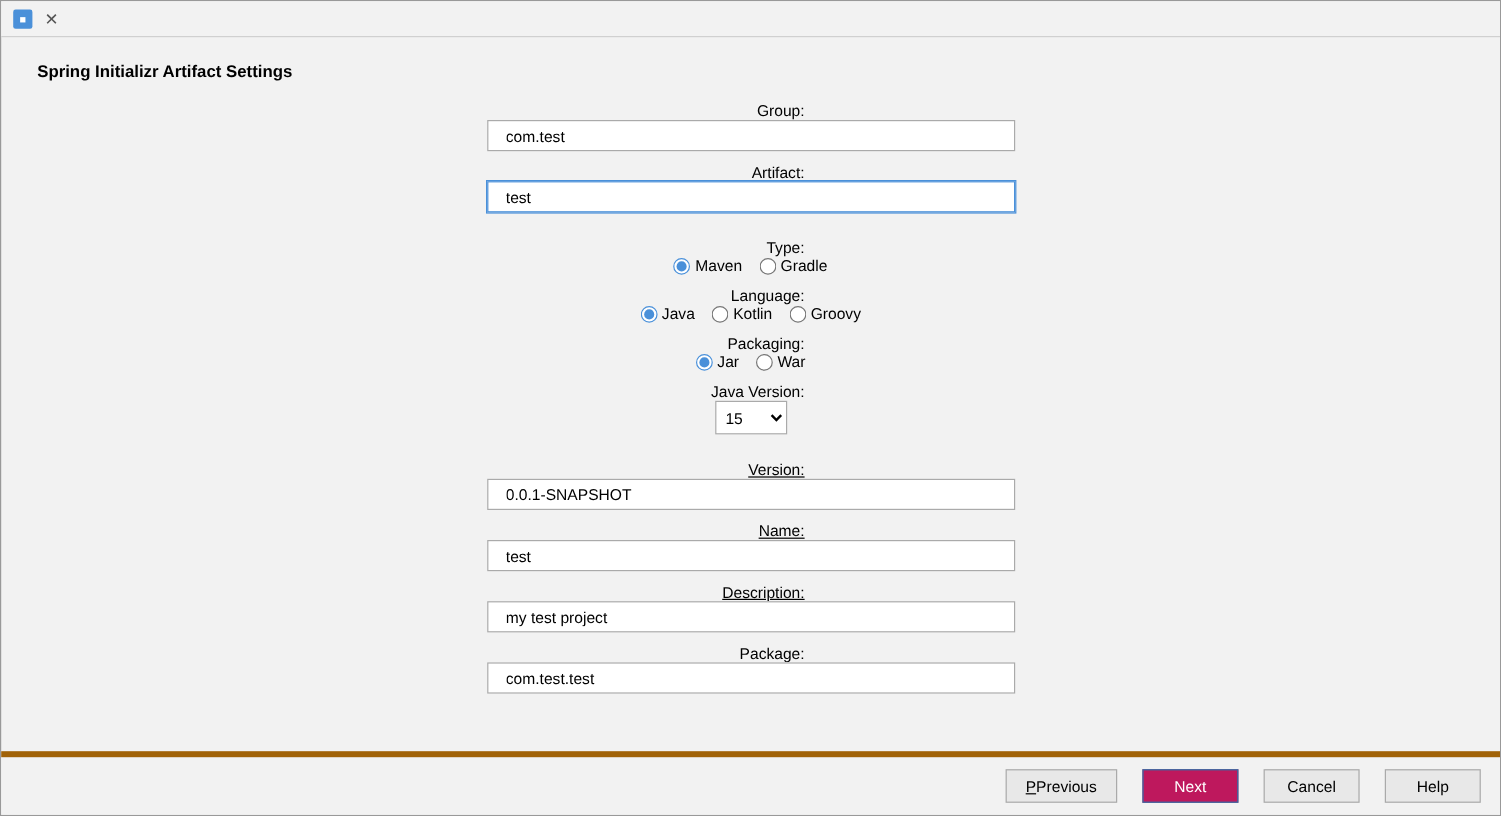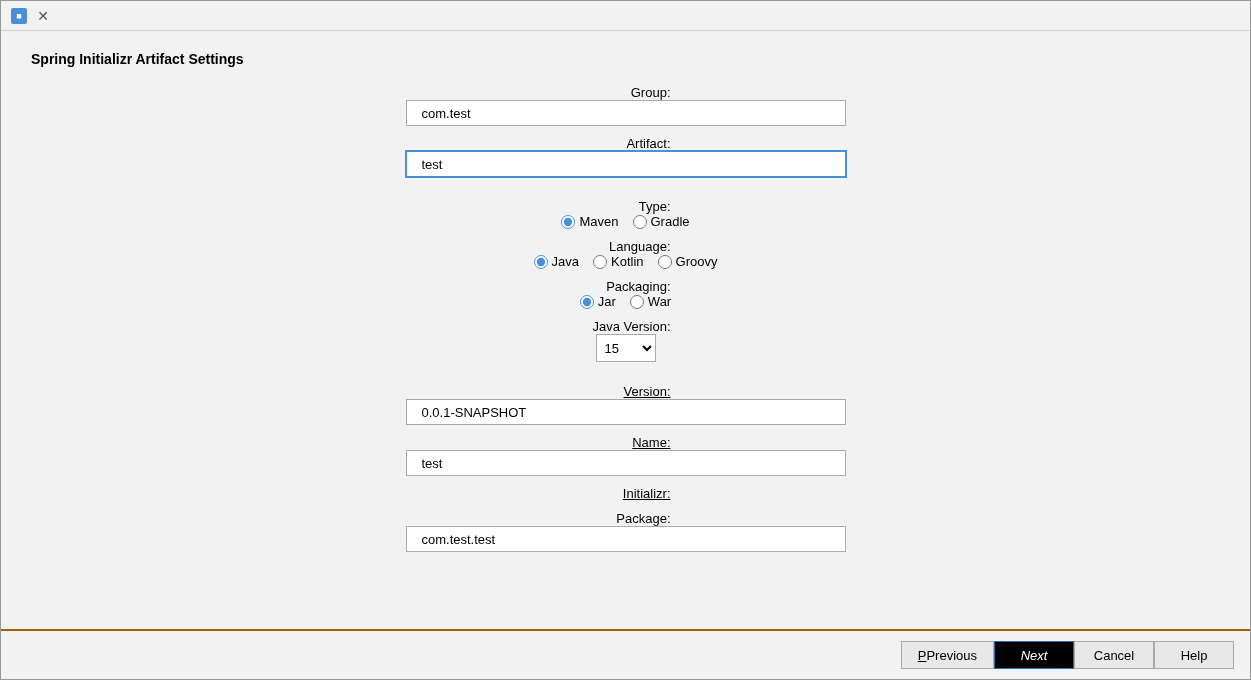--- a/index.html
+++ b/index.html
@@ -167,42 +167,41 @@
 
     .separator {
       height: 12px;
     }
 
     .dialog-footer {
       display: flex;
       justify-content: flex-end;
       align-items: center;
       padding: 10px 16px;
-      border-top: 2px solid #a16207;
+      border-top: 5px solid #a16207;
       background: #f2f2f2;
-      gap: 0;
+      gap: 21px;
     }
 
     .btn {
       height: 28px;
       min-width: 80px;
       padding: 0 16px;
       border: 1px solid #aaa;
       background: #e8e8e8;
       font-size: 13px;
       cursor: pointer;
       color: #000;
     }
 
     .btn-primary {
-      background: #000000;
+      background: #be185d;
       border-color: #2f6fa8;
       color: #fff;
       font-weight: 500;
-      font-style: italic;
     }
 
     .btn span {
       text-decoration: none;
     }
 
     .btn .underline-char {
       text-decoration: underline;
     }
   </style>
@@ -297,21 +296,22 @@
         <label class="form-label underline">Version:</label>
         <input class="form-input" type="text" value="0.0.1-SNAPSHOT" style="">
       </div>
 
       <div class="form-row">
         <label class="form-label underline">Name:</label>
         <input class="form-input" type="text" value="test" style="">
       </div>
 
       <div class="form-row">
-        <label class="form-label underline">Initializr:</label>
+        <label class="form-label underline">Description:</label>
+        <input class="form-input" type="text" value="my test project" style="">
       </div>
 
       <div class="form-row">
         <label class="form-label">Package:</label>
         <input class="form-input" type="text" value="com.test.test" style="">
       </div>
     </div>
 
     <div class="dialog-footer">
       <button class="btn">

